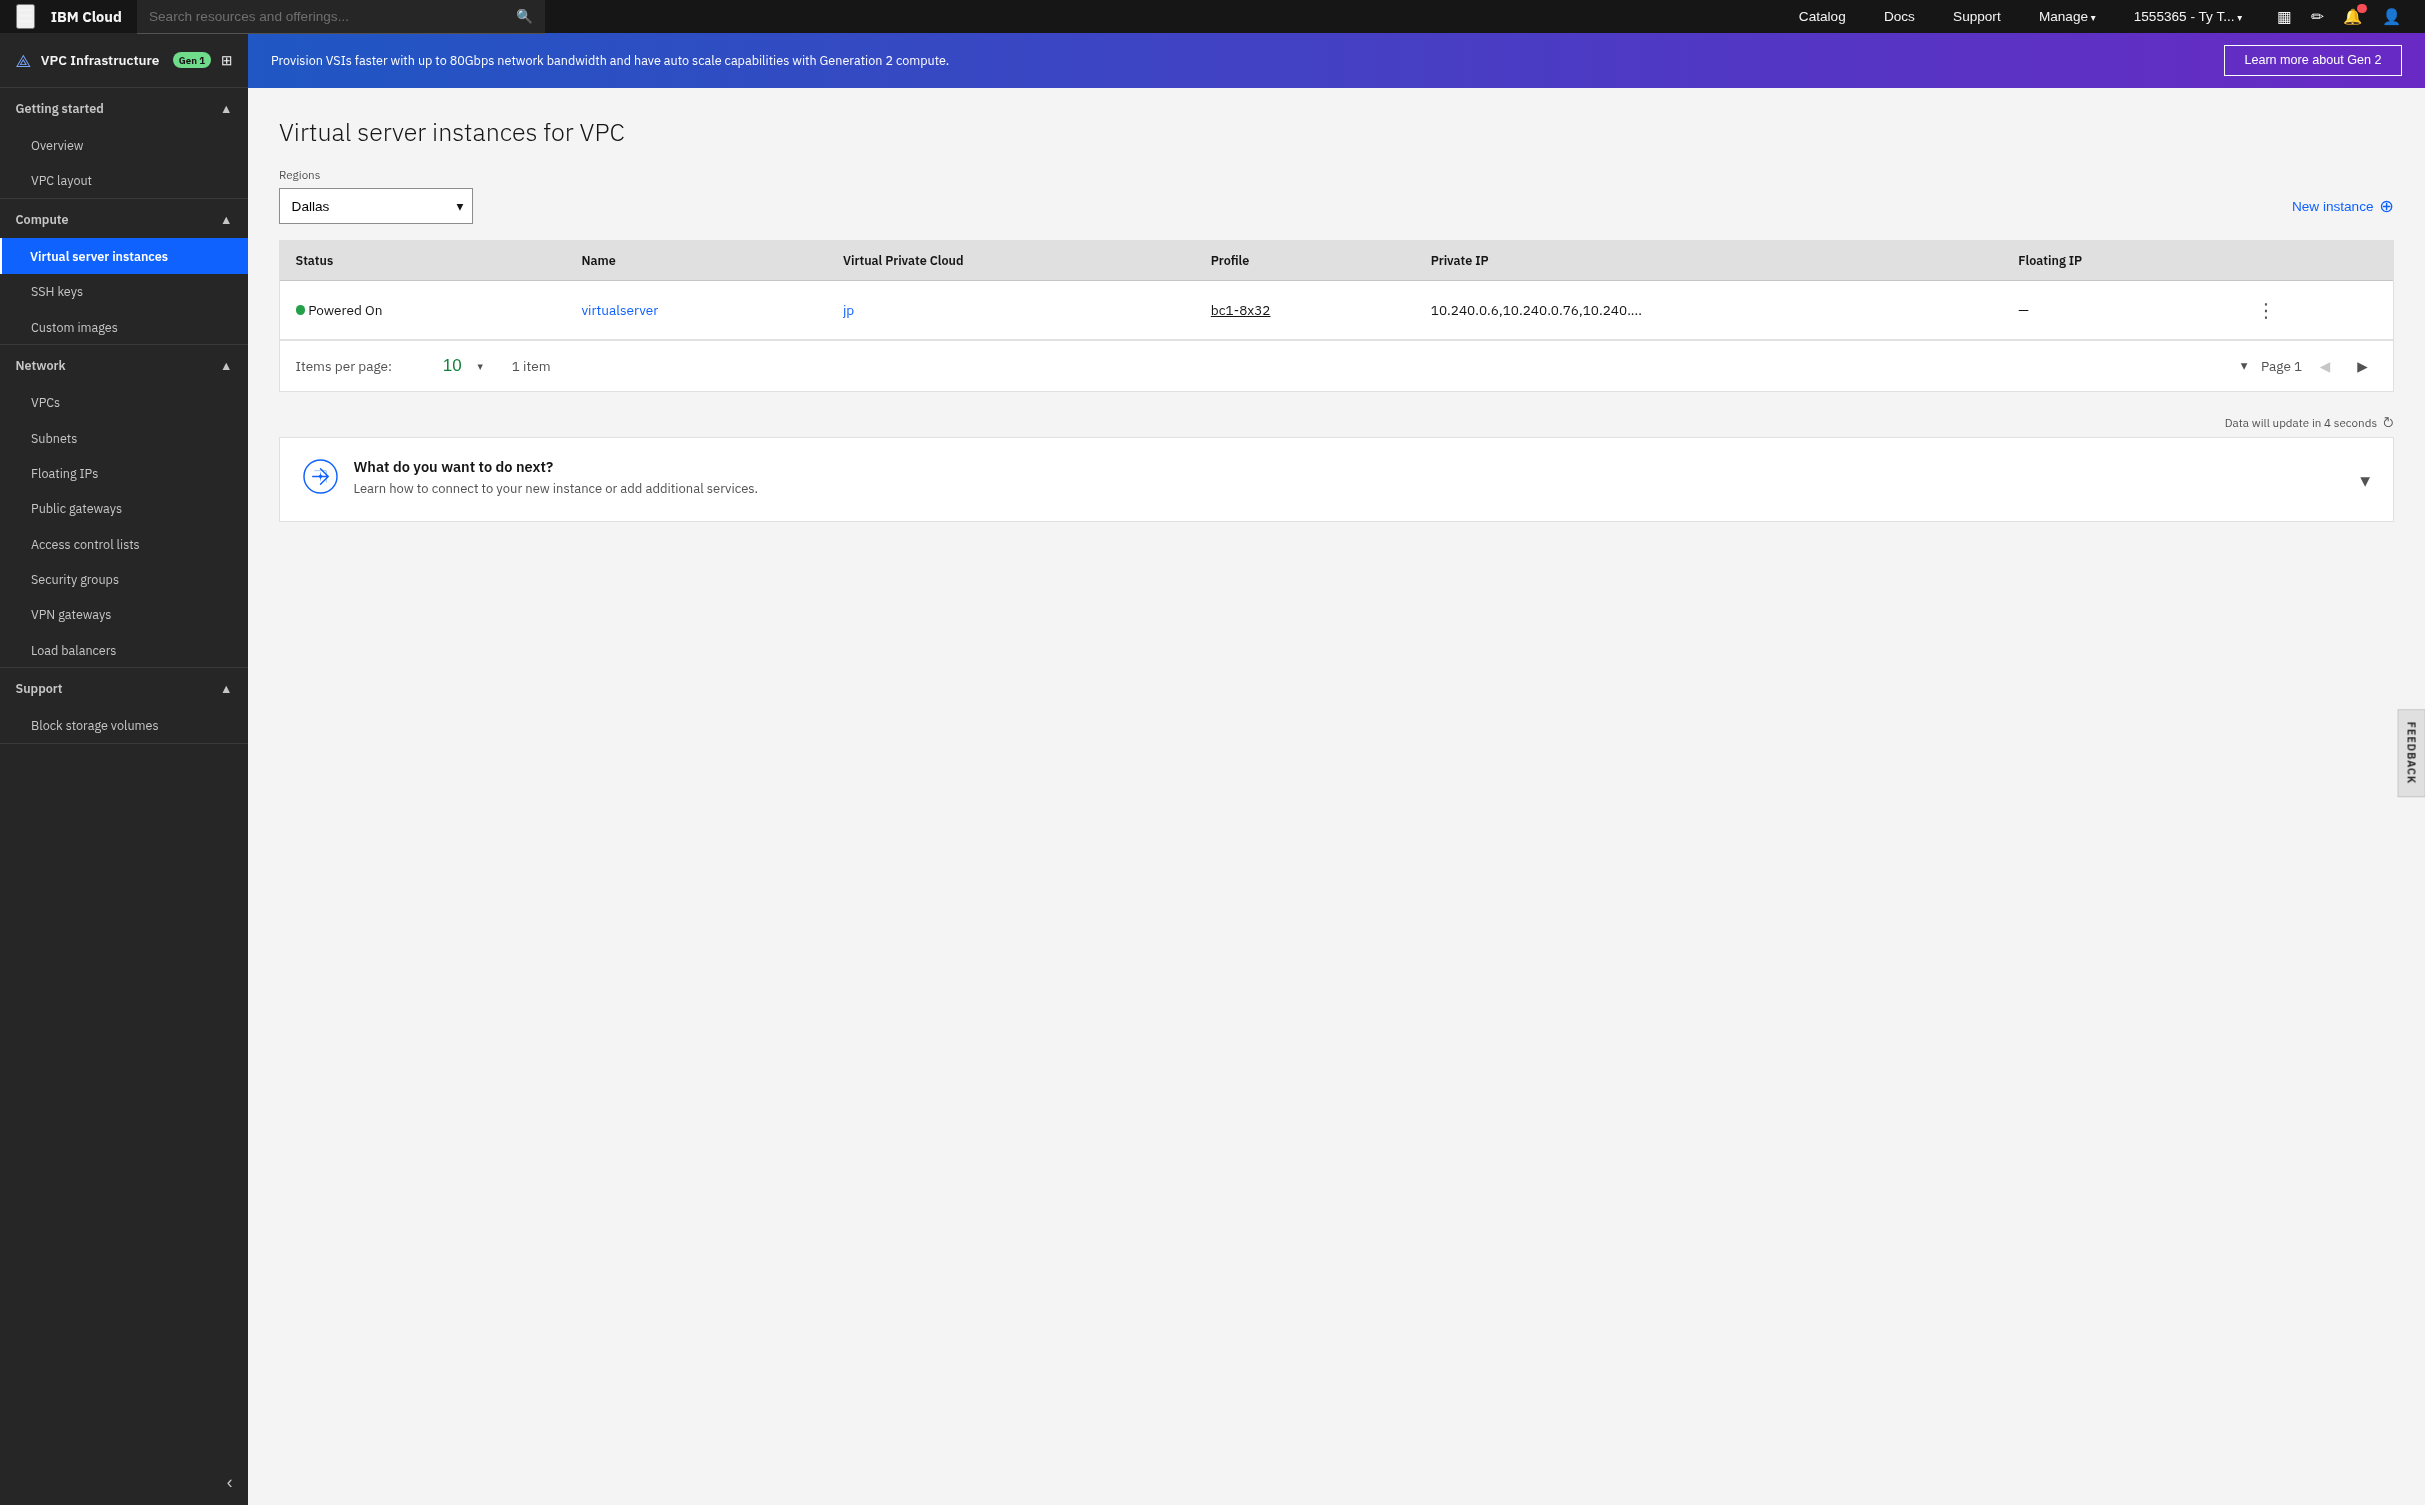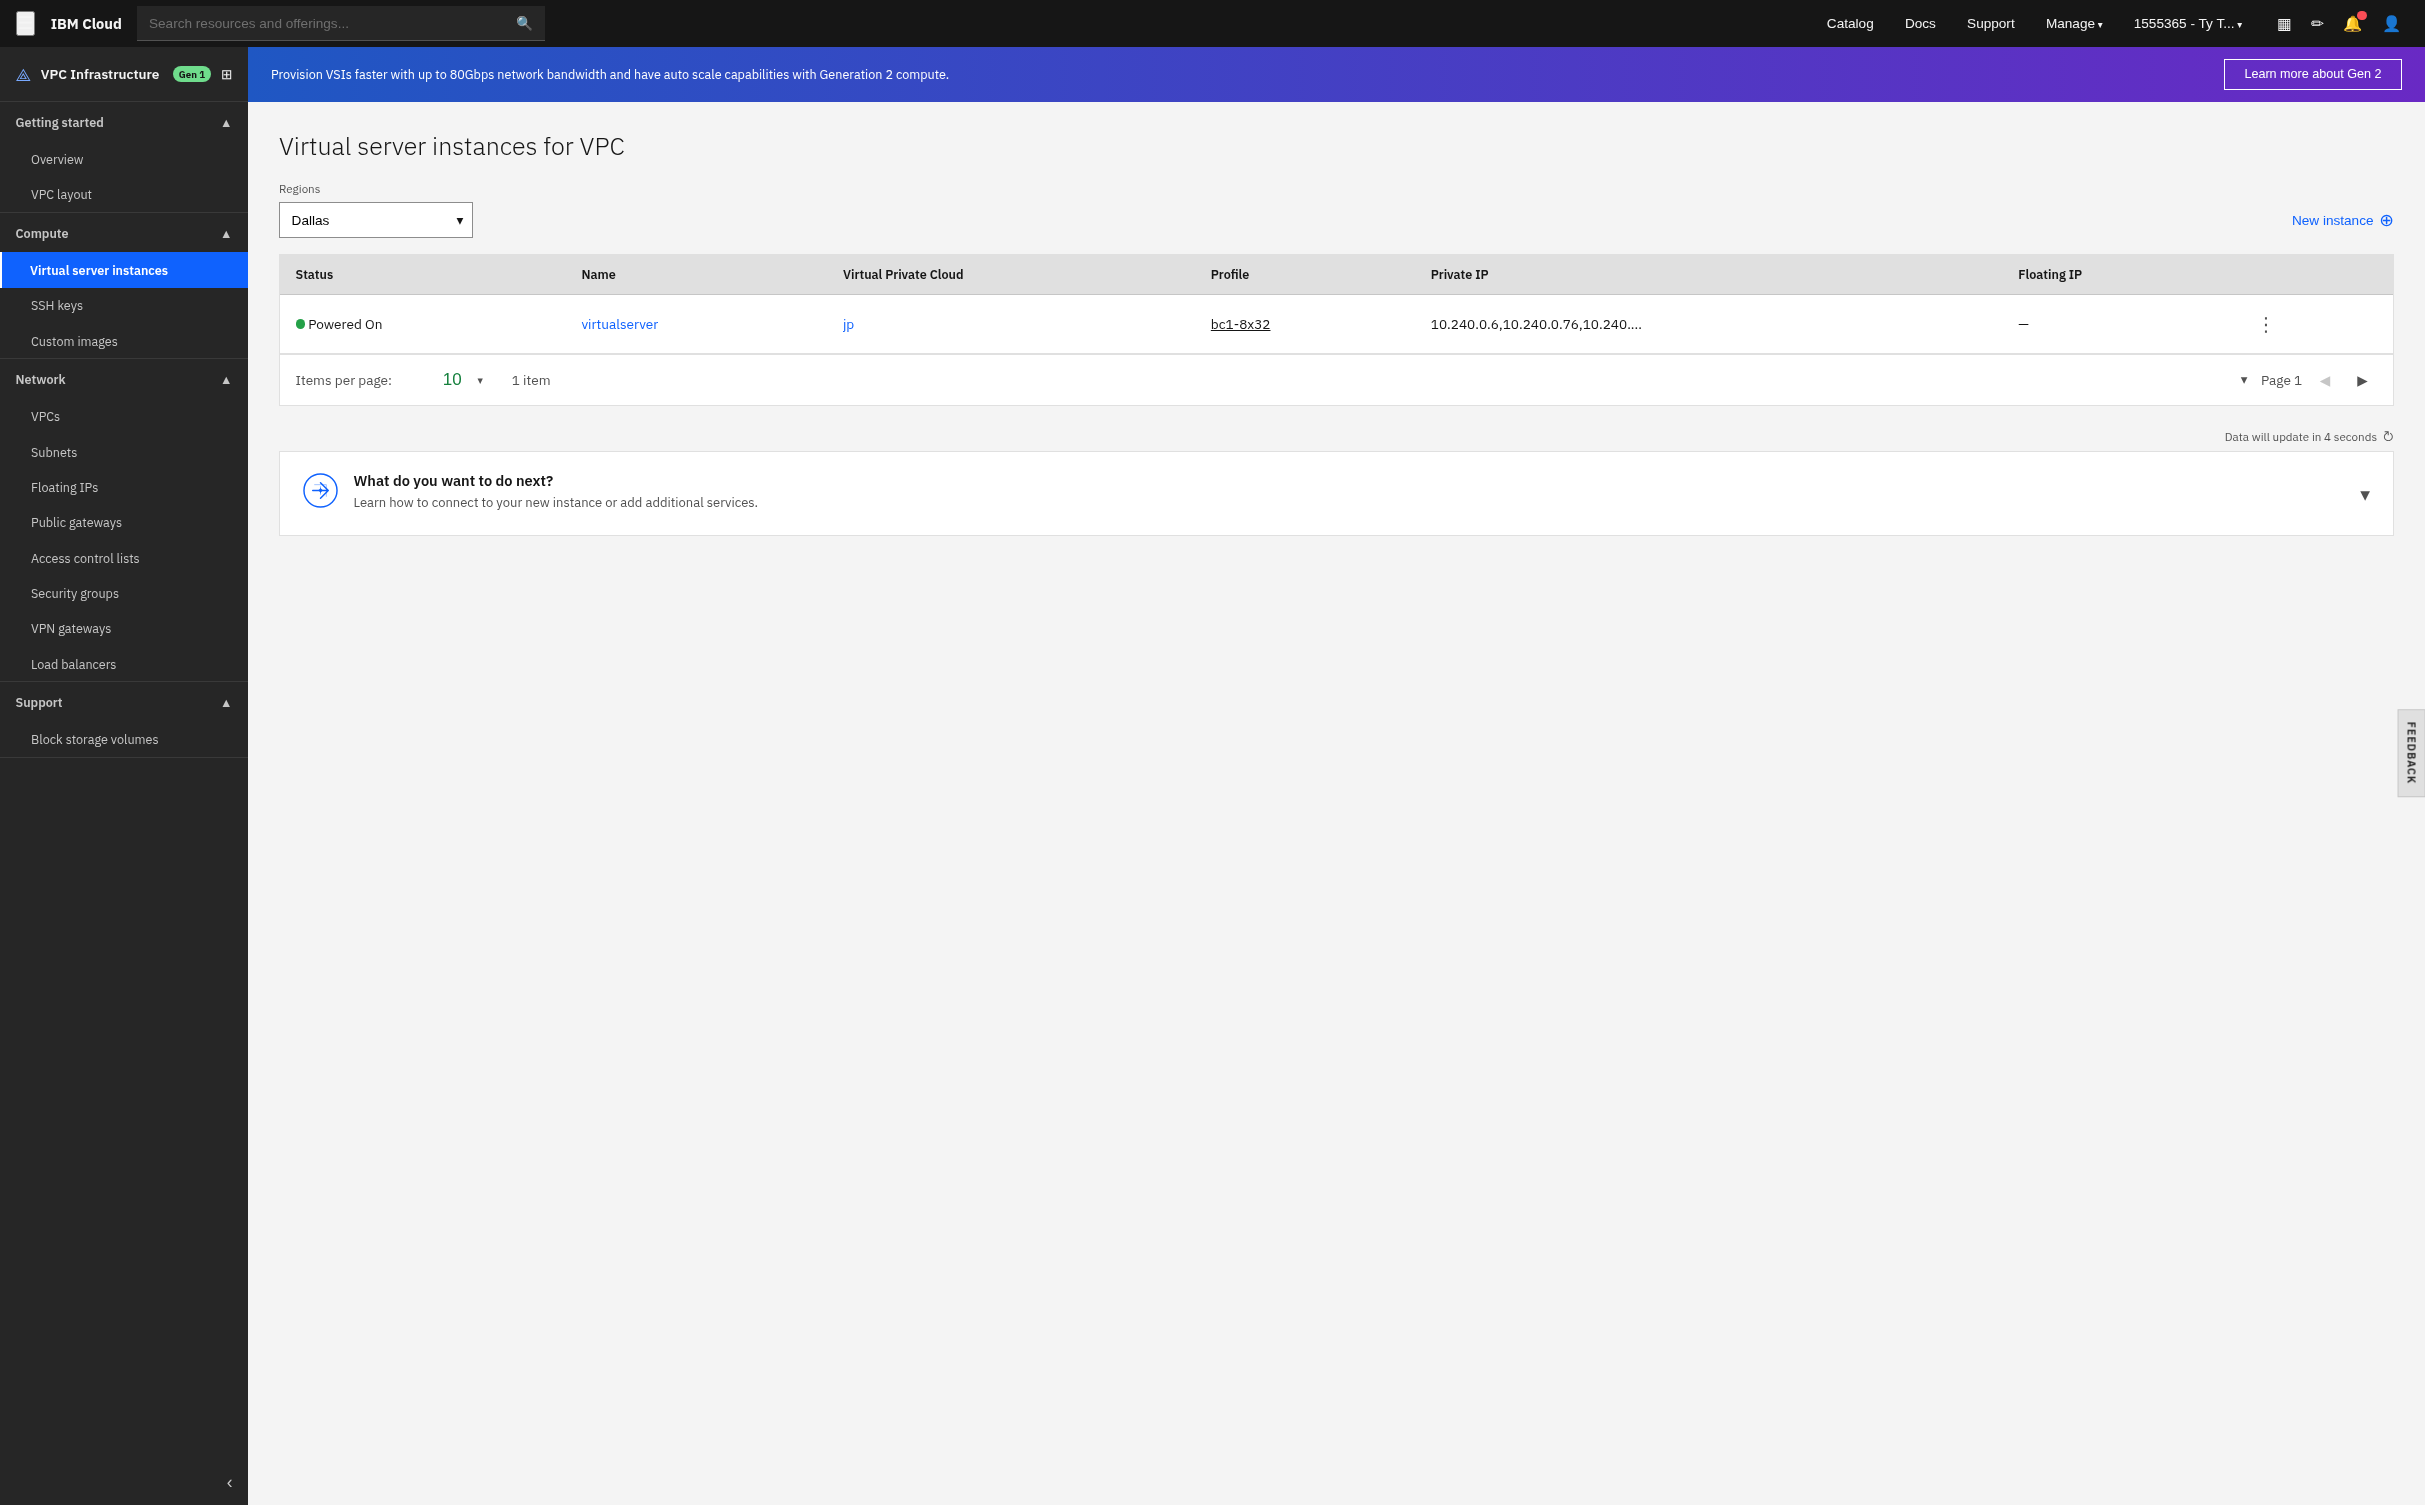--- a/index.html
+++ b/index.html
@@ -1,32 +1,32 @@
 <!DOCTYPE html>
 <html><head>
   <meta charset="utf-8">
   <style>
     * { box-sizing: border-box; margin: 0; padding: 0; }
     body { font-family: 'IBM Plex Sans', Arial, sans-serif; font-size: 13.6px; background: #f4f4f4; color: #161616; display: flex; flex-direction: column; height: 100vh; overflow: hidden; }
 
     
     .top-nav {
       display: flex; align-items: center; background: #161616; color: #f4f4f4;
-      height: 47px; padding: 0 15.5px; gap: 15.5px; flex-shrink: 0; z-index: 100;
+      height: 33px; padding: 0 15.5px; gap: 15.5px; flex-shrink: 0; z-index: 100;
     }
     .top-nav .hamburger { cursor: pointer; color: #f4f4f4; font-size: 17.5px; }
     .top-nav .brand { display: flex; align-items: center; gap: 5.8px; font-size: 14.6px; font-weight: 400; color: #f4f4f4; white-space: nowrap; }
     .top-nav .brand span.ibm { font-weight: 700; }
     .search-bar {
       flex: 1; max-width: 408px; background: #262626; border: none; border-bottom: 1px solid #525252;
       color: #c6c6c6; padding: 7.8px 11.6px; font-size: 13.6px; display: flex; align-items: center; gap: 20px;
     }
     .search-bar input { background: transparent; border: none; outline: none; color: #c6c6c6; font-size: 13.6px; flex: 1; }
     .search-bar input::placeholder { color: #6f6f6f; }
-    .nav-links { display: flex; align-items: flex-start; gap: 8px; margin-left: auto; }
+    .nav-links { display: flex; align-items: flex-start; gap: 15px; margin-left: auto; }
     .nav-link { color: #f4f4f4; background: none; border: none; padding: 5.8px 11.6px; cursor: pointer; font-size: 13.6px; white-space: nowrap; }
     .nav-link.with-arrow::after { content: ' ▾'; font-size: 9.7px; }
     .nav-icons { display: flex; align-items: center; gap: 3.9px; }
     .nav-icon-btn { background: none; border: none; color: #f4f4f4; cursor: pointer; padding: 7.8px; font-size: 15.5px; position: relative; }
     .nav-icon-btn .badge { position: absolute; top: 3.9px; right: 3.9px; background: #fa4d56; color: white; border-radius: 50%; width: 9.7px; height: 9.7px; font-size: 7.8px; display: flex; align-items: center; justify-content: center; }
 
     
     .main-layout { display: flex; flex: 1; overflow: hidden; }
 
     

